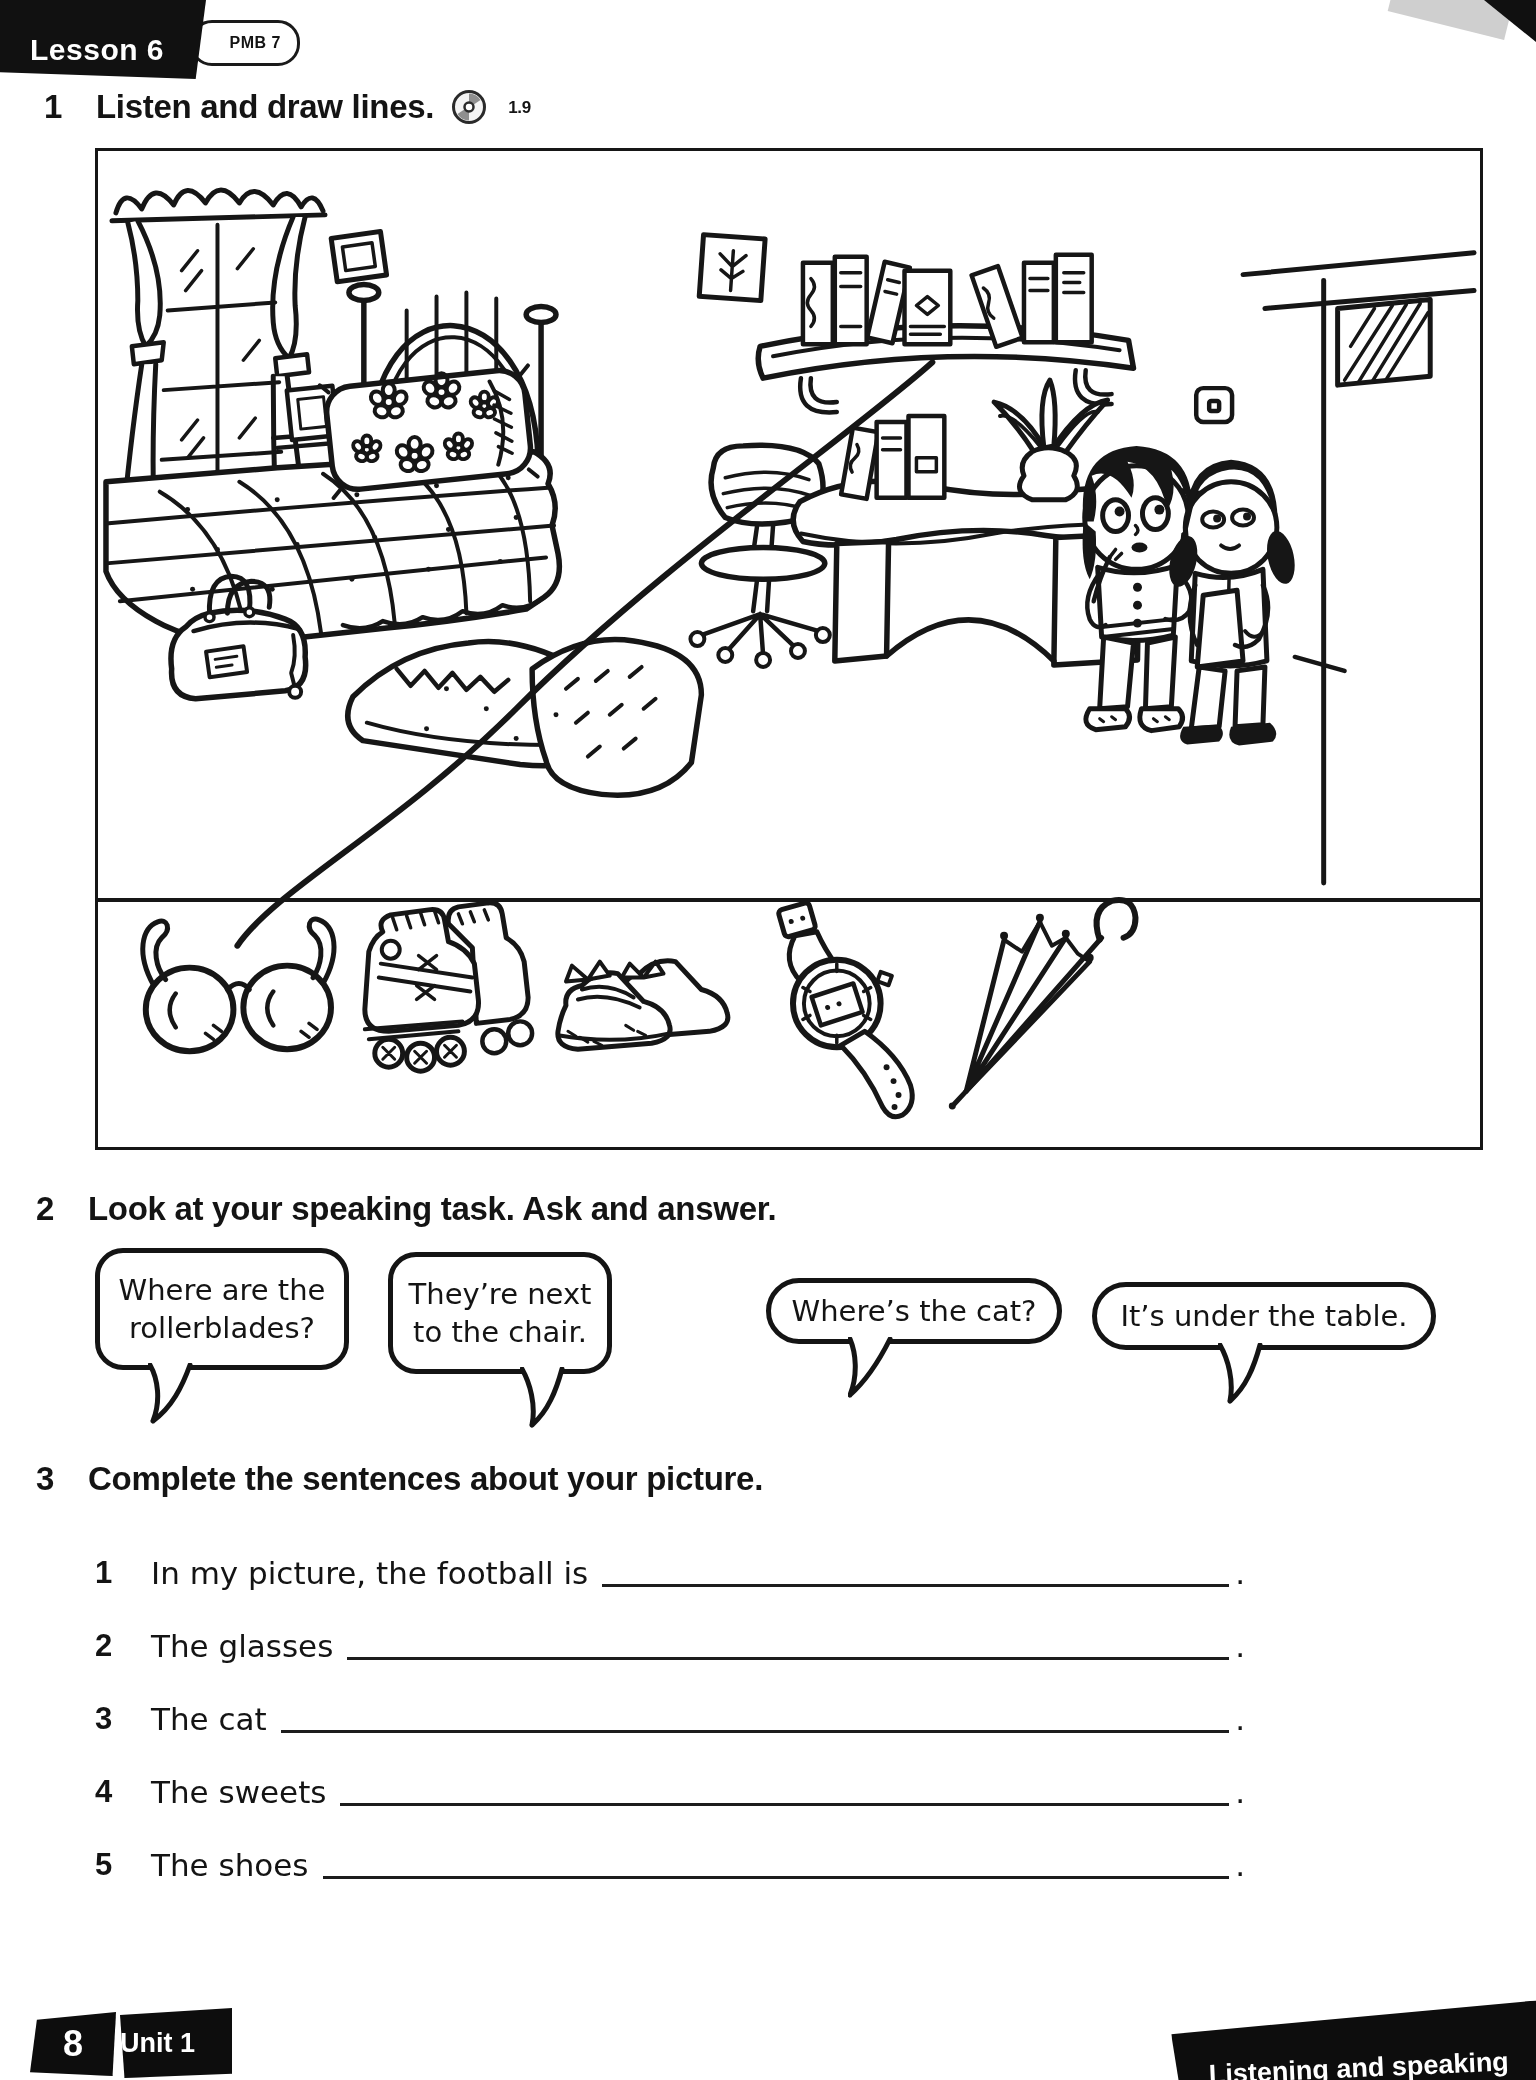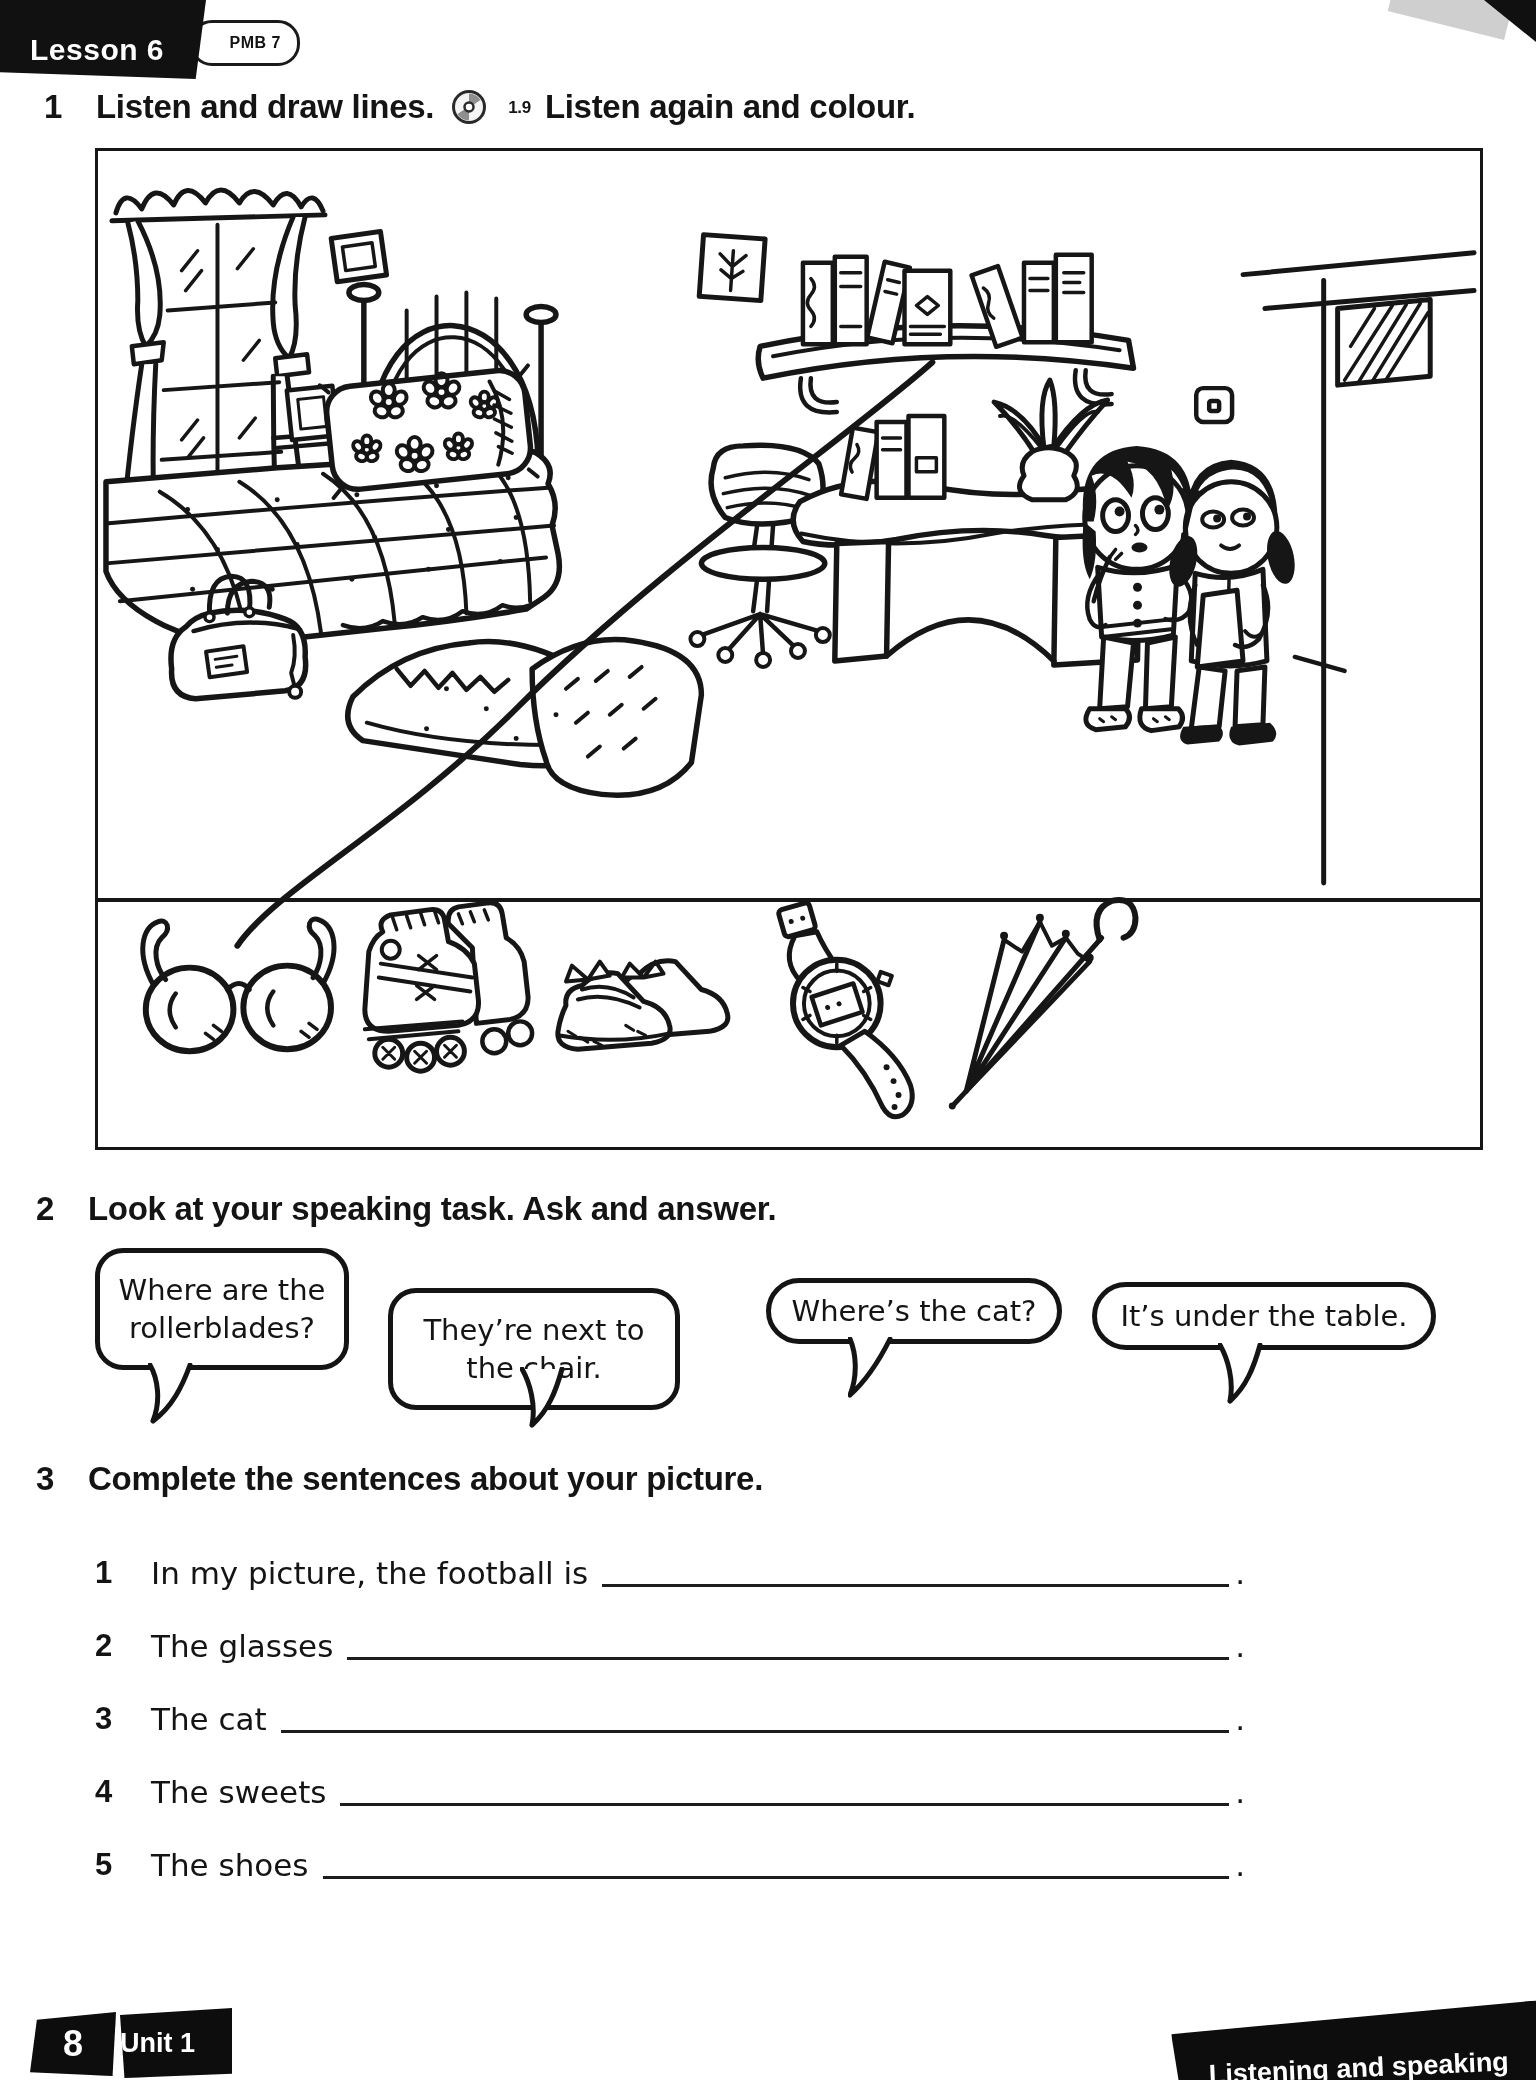--- a/index.html
+++ b/index.html
@@ -45,21 +45,21 @@
   .k{ fill:#161616; stroke:none; }
 
   
   .bubble{
     position:absolute; border:5px solid #141414; border-radius:28px; background:#fff;
     font-family:"DejaVu Sans", sans-serif; font-size:29px; line-height:1.32;
     display:flex; align-items:center; justify-content:center; text-align:center;
     box-sizing:border-box; z-index:2; padding:4px 10px;
   }
   #bubble-1{ left:95px;  top:1248px; width:254px; height:122px; }
-  #bubble-2{ left:388px; top:1252px; width:292px; height:122px;margin-top:36px; }
+  #bubble-2{ left:388px; top:1252px; width:224px; height:122px; }
   #bubble-3{ left:766px; top:1278px; width:296px; height:66px; border-radius:34px;}
   #bubble-4{ left:1092px;top:1282px; width:344px; height:68px; border-radius:34px;}
   .tail{ position:absolute; width:48px; height:62px; z-index:3; }
 
   
   .sentences{ position:absolute; left:95px; top:1545px; width:1150px; }
   .srow{ display:flex; align-items:flex-end; height:46px; margin-bottom:27px;
          font-family:"DejaVu Sans", sans-serif; font-size:31px; }
   .srow .snum{ font-family:"Liberation Sans", sans-serif; font-weight:700; width:56px; flex:0 0 auto;}
   .srow .stext{ white-space:nowrap; }
@@ -110,21 +110,20 @@
     <span>Listen and draw lines.</span>
     <span class="cd-wrap">
       <svg width="38" height="38" viewBox="0 0 38 38">
         <circle cx="19" cy="19" r="15.5" fill="#f4f4f4" stroke="#2a2a2a" stroke-width="3"></circle>
         <path d="M19 5.5 A13.5 13.5 0 0 1 30.5 12 L23 17 A5.5 5.5 0 0 0 19 14.5 Z" fill="#8f8f8f"></path>
         <path d="M19 32.5 A13.5 13.5 0 0 1 7.5 26 L15 21 A5.5 5.5 0 0 0 19 23.5 Z" fill="#8f8f8f"></path>
         <circle cx="19" cy="19" r="4.5" fill="#fff" stroke="#2a2a2a" stroke-width="2.5"></circle>
       </svg>
     </span>
     <span class="track">1.9</span>
-    <span>Listen again and colour.</span>
   </div>
 
   <div class="picture-box">
     <svg viewBox="0 0 1388 1000">
 
       <g class="ln" stroke-width="5">
         <path d="M1231,130 L1231,735"></path>
         <path d="M1150,124 L1382,102"></path>
         <path d="M1172,158 L1382,140"></path>
         <path d="M1245,158 L1338,149 L1338,226 L1245,235 Z" fill="#fff"></path>

